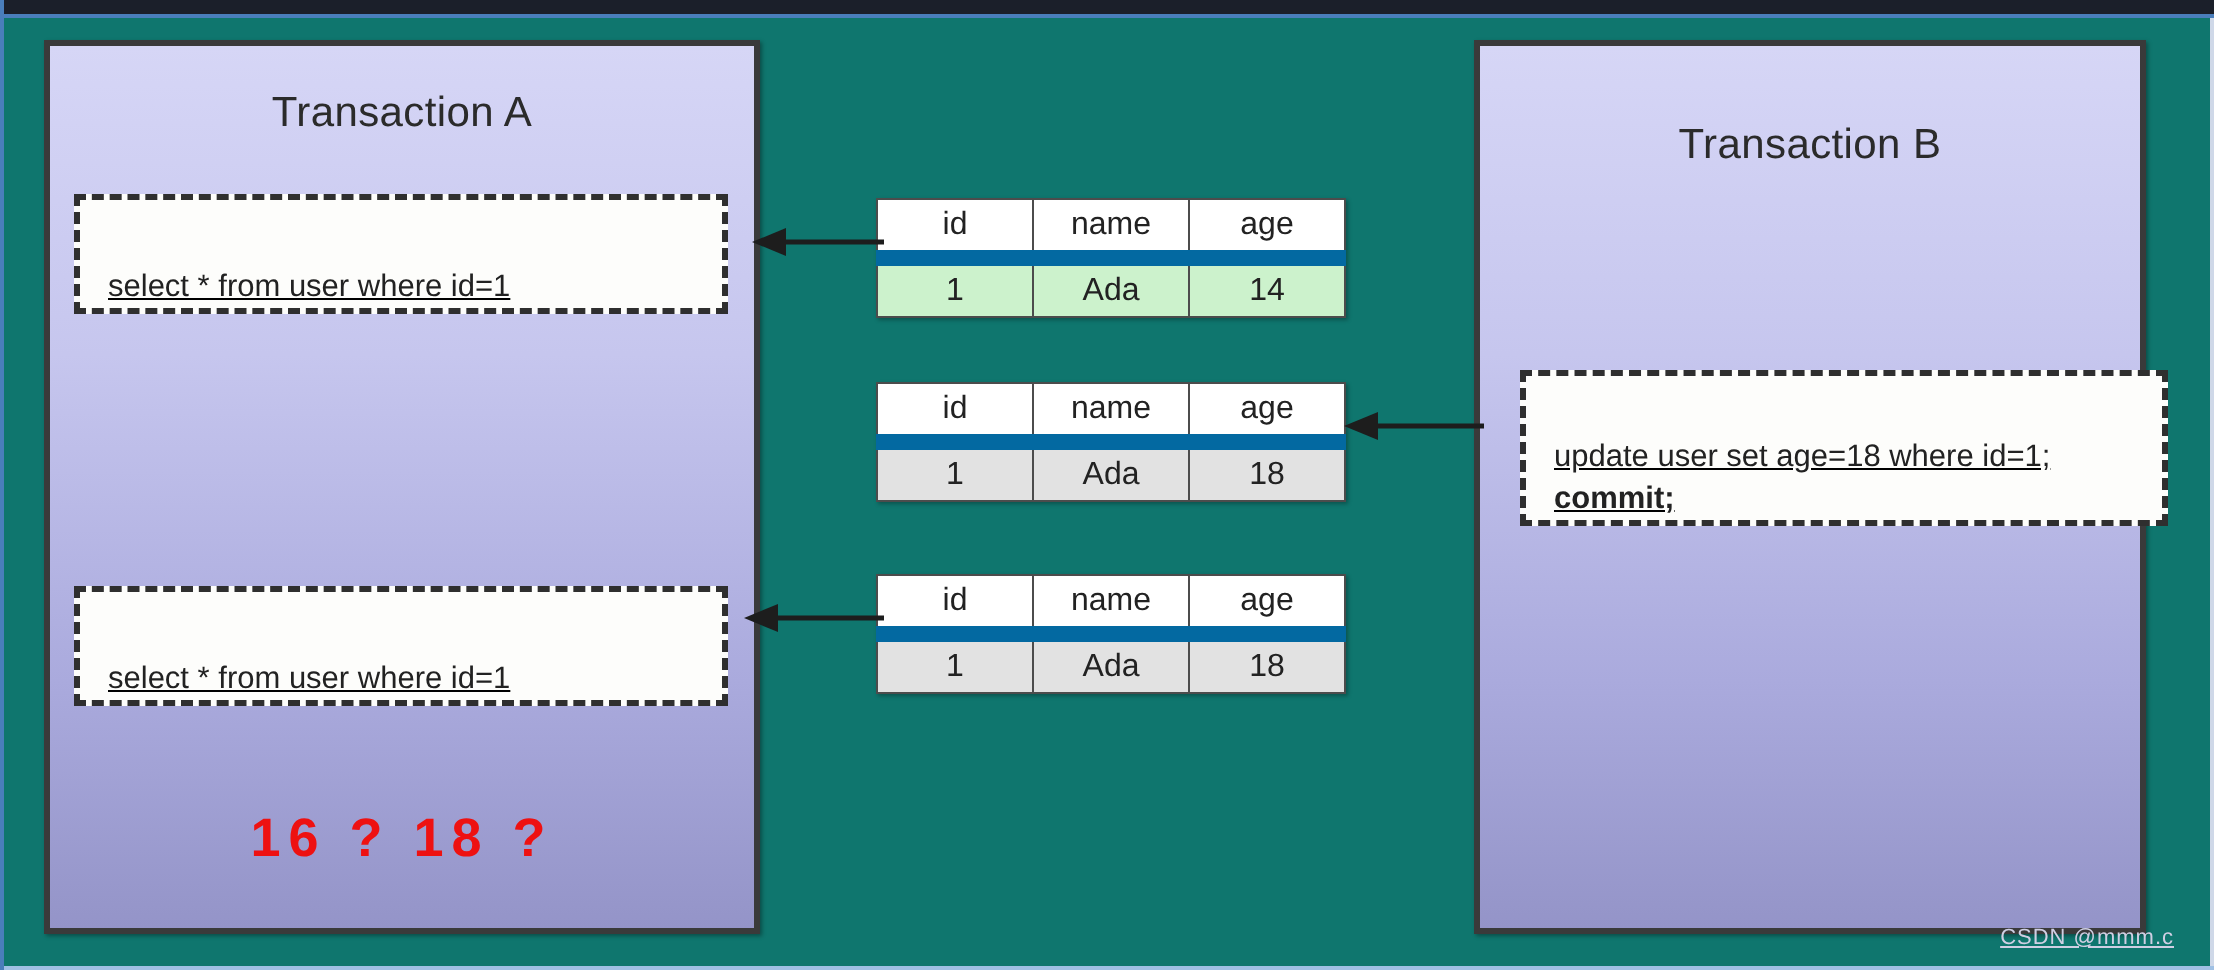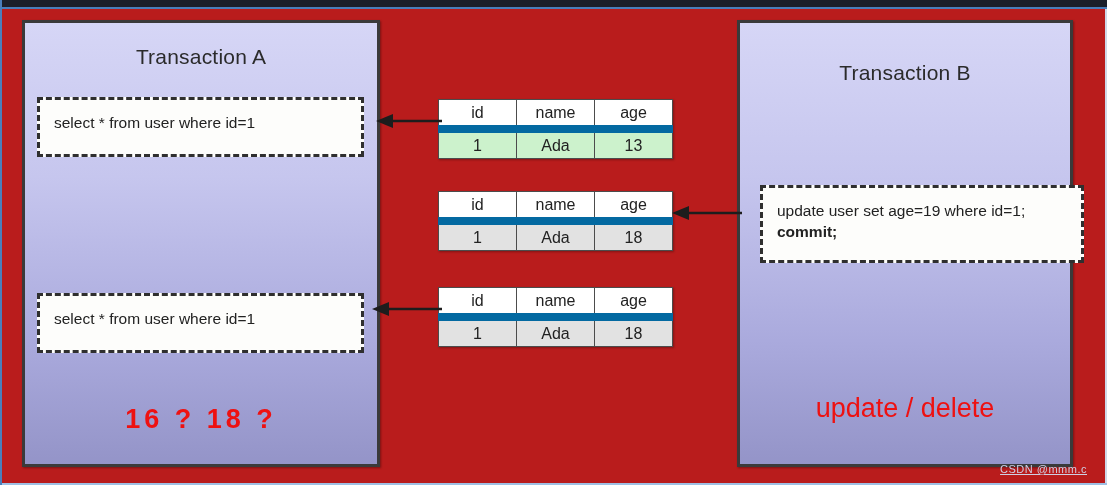--- a/index.html
+++ b/index.html
@@ -12,21 +12,21 @@
     height: 485px;
     font-family: "Liberation Sans", sans-serif;
     overflow: hidden;
     position: relative;
   }
 
   
   #canvas {
     position: absolute;
     inset: 0;
-    background: #b91c1c;
+    background: #0f766e;
     border-left: 2px solid #4a7ebb;
     border-right: 2px solid #cfd8e8;
     box-sizing: border-box;
   }
   #top-bar {
     position: absolute;
     left: 0; top: 0;
     width: 1107px;
     height: 7px;
     background: #1b1f2a;
@@ -69,22 +69,23 @@
   #txn-a .txn-title { top: 22px; }
   #txn-b .txn-title { top: 38px; }
 
   
   .sql-box {
     position: absolute;
     box-sizing: border-box;
     background: #fdfdfb;
     border: 3px dashed #2f2f2f;
     display: flex;
-    align-items: flex-start;
-    padding: 12px 14px;
+    align-items: flex-end;
+    padding: 0 14px;
+    text-decoration: underline;
   }
   .sql-text {
     font-size: 15.5px;
     color: #222222;
     line-height: 21px;
     white-space: pre-line;
   }
   .sql-text b { font-weight: bold; margin-top: 19px; }
 
   #sql-a1 { left: 12px;  top: 74px;  width: 327px; height: 60px; }
@@ -167,37 +168,36 @@
       <span class="sql-text">select * from user where id=1</span>
     </div>
 
     <div class="red-note" id="note-a">16 ? 18 ?</div>
   </div>
 
   <div class="txn-panel" id="txn-b">
     <div class="txn-title">Transaction B</div>
 
     <div class="sql-box" id="sql-b1">
-      <span class="sql-text"><span>update user set age=19 where id=1;</span><br><b>commit;</b></span>
+      <span class="sql-text"><span>update user set age=18 where id=1;</span><br><b>commit;</b></span>
     </div>
 
-    <div class="red-note" id="note-b">update / delete</div>
   </div>
 
   <table class="result-table" id="table-1">
     <tbody>
         <tr class="head">
       <td>id</td>
       <td>name</td>
       <td>age</td>
     </tr>
     <tr class="body-green">
       <td>1</td>
       <td>Ada</td>
-      <td>13</td>
+      <td>14</td>
     </tr>
   </tbody>
     </table>
 
   <table class="result-table" id="table-2">
     <tbody>
         <tr class="head">
       <td>id</td>
       <td>name</td>
       <td>age</td>

